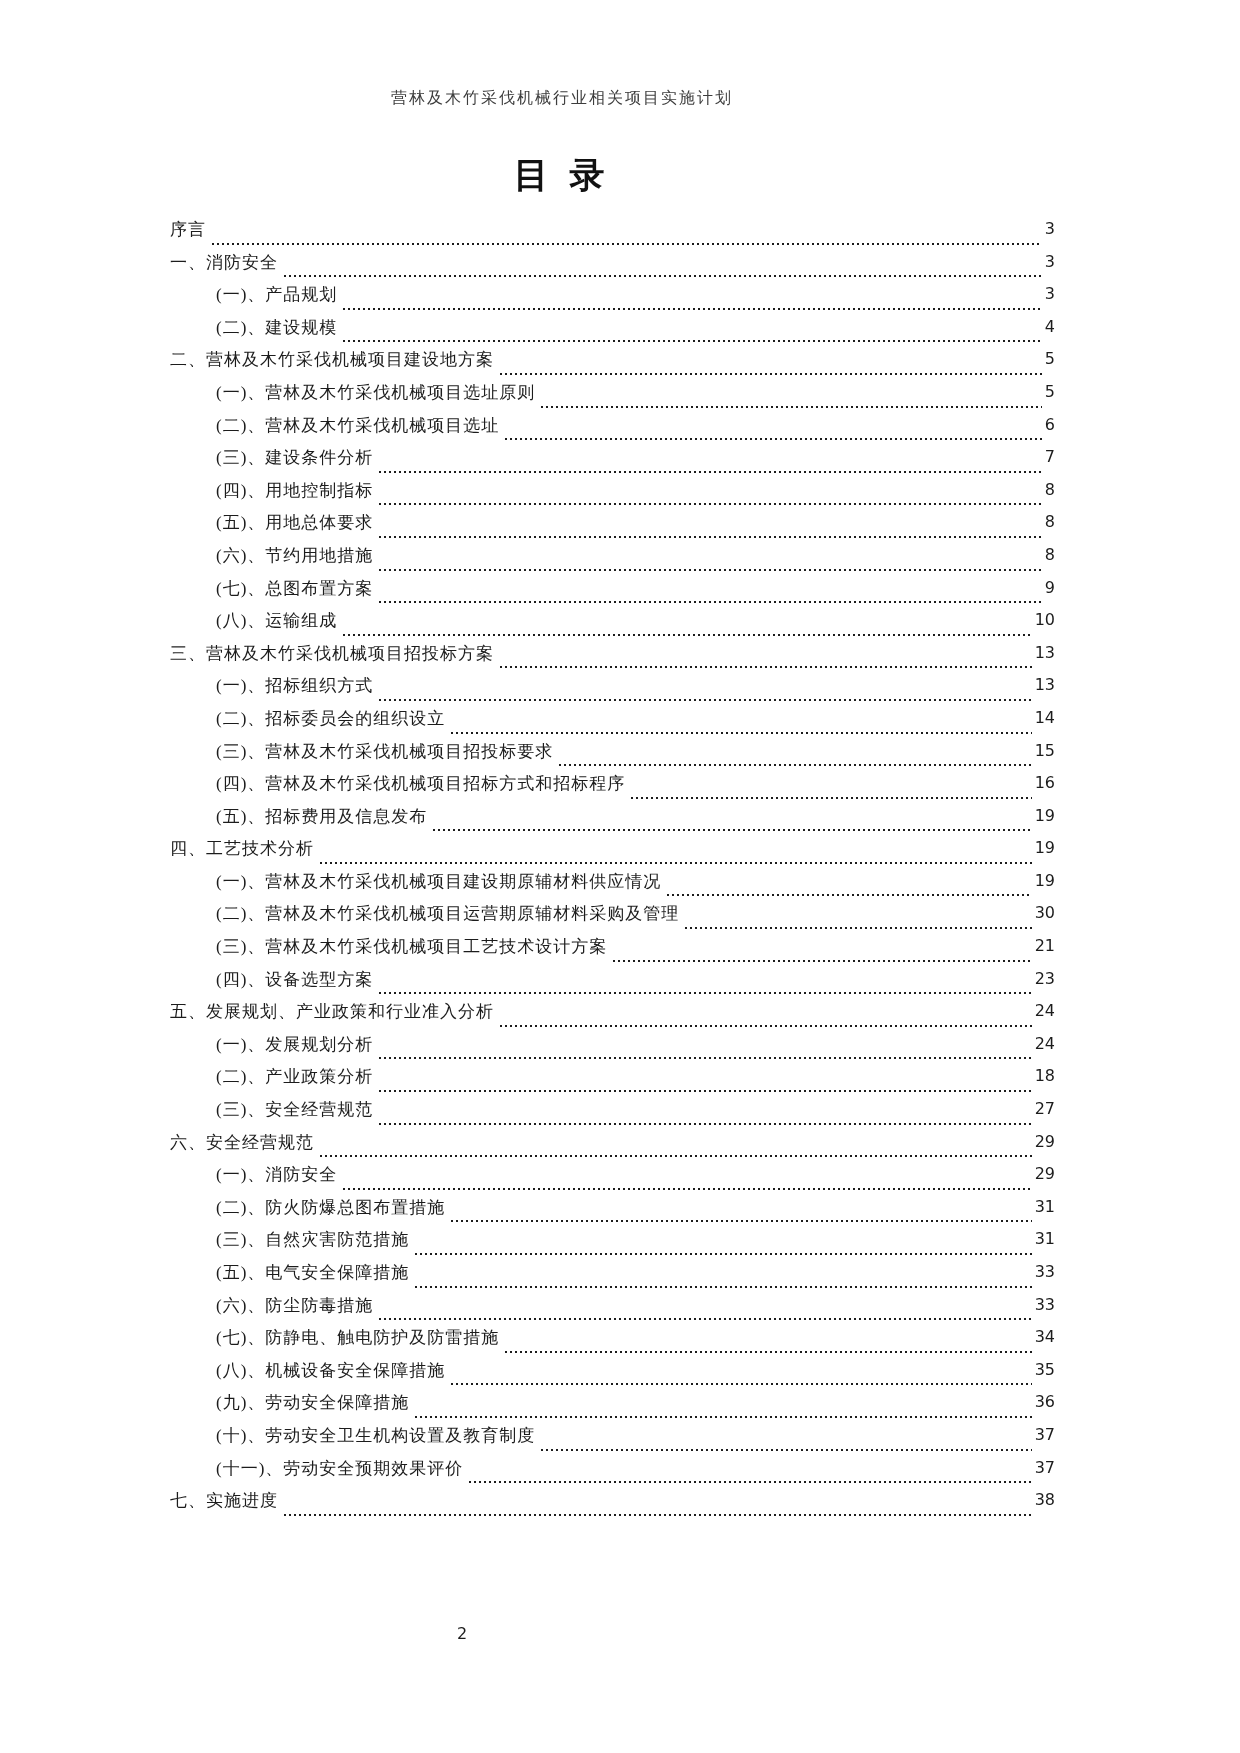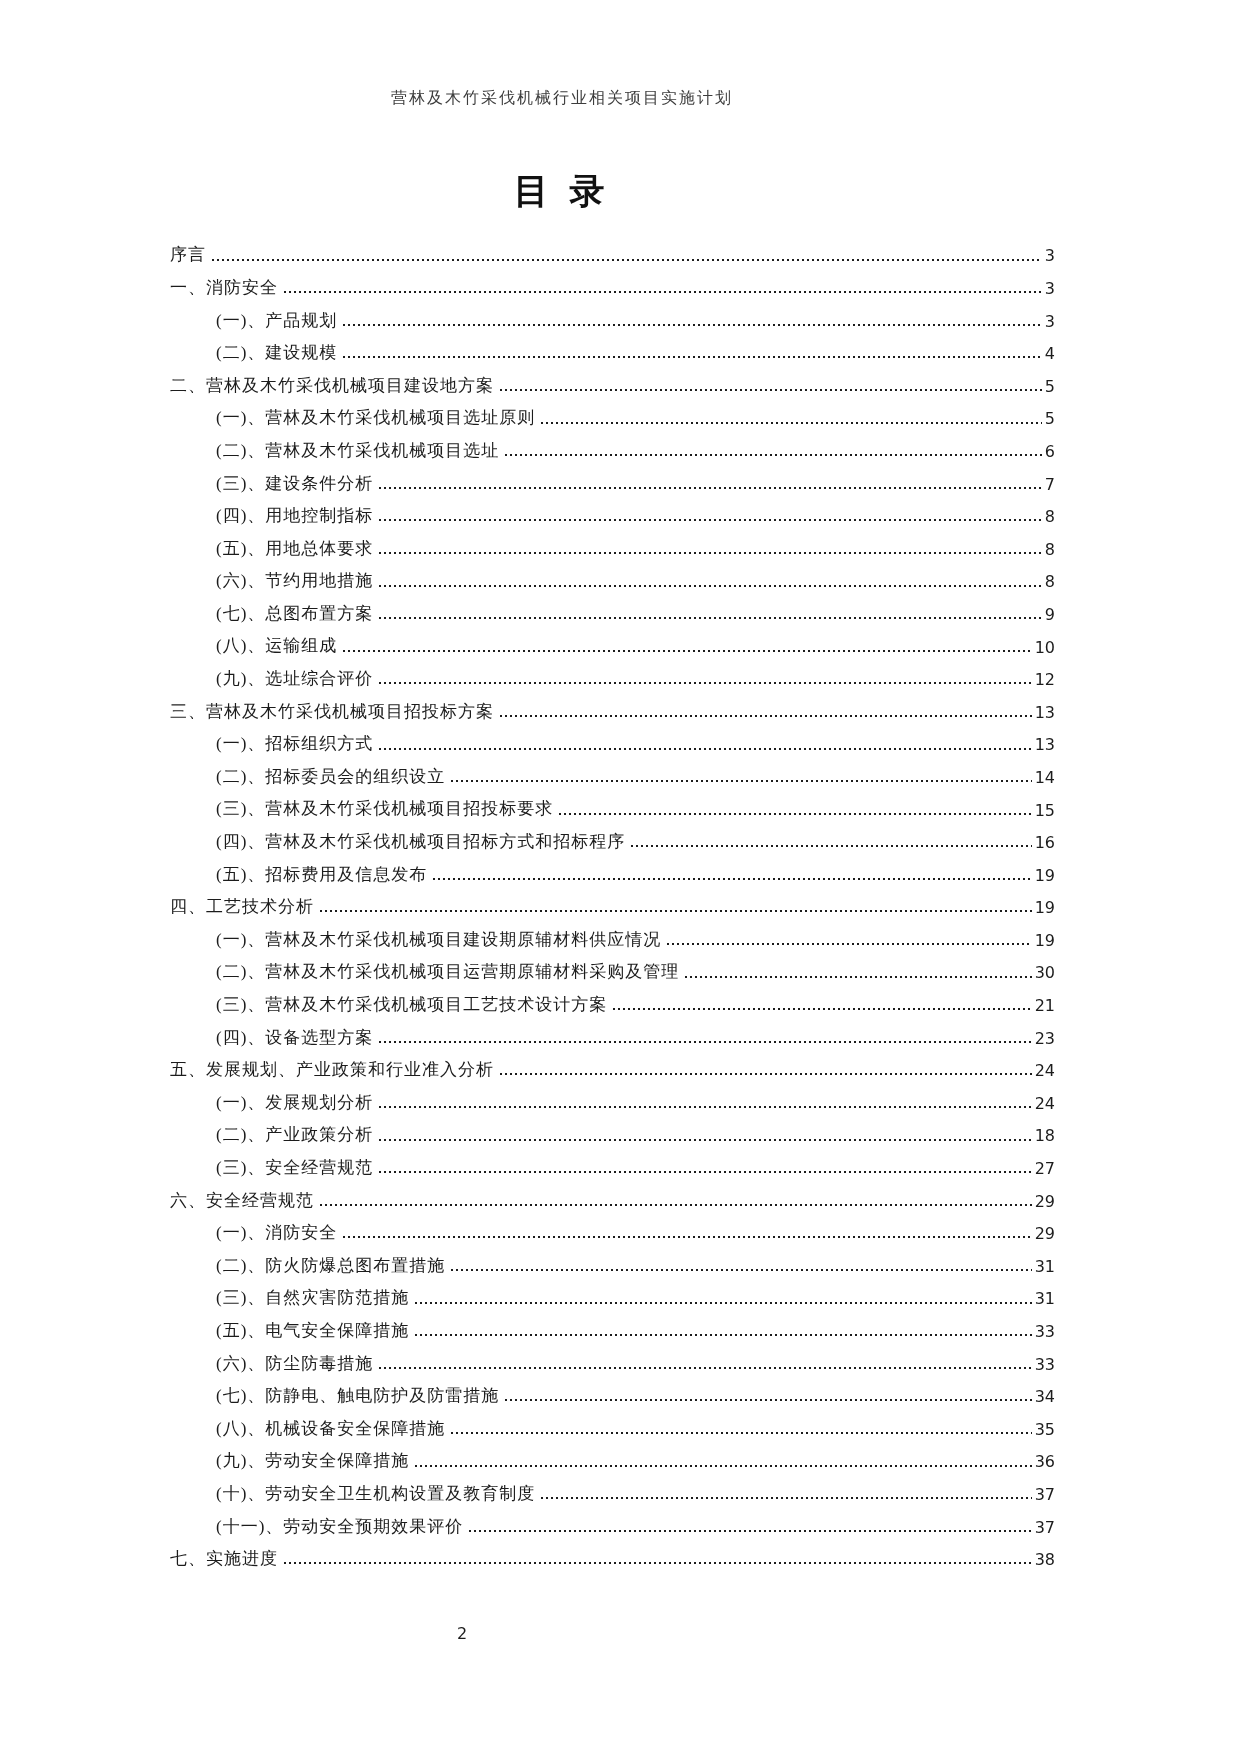--- a/index.html
+++ b/index.html
@@ -23,33 +23,33 @@
     width: 1124px;
     text-align: center;
   }
   .doc-header {
     padding-top: 88px;
     font-size: 16px;
     letter-spacing: 2px;
     color: #3d3d3d;
   }
   .toc-title {
-    margin-top: 60px;
+    margin-top: 44px;
     font-size: 35px;
     font-weight: bold;
     letter-spacing: 6px;
     color: #111111;
     line-height: 46px;
   }
   .toc-list {
     margin: 20px 185px 0 170px; 
   }
   .toc-row {
     display: flex;
-    align-items: flex-end;
+    align-items: flex-start;
     height: 32.6px;
     text-decoration: none;
     color: #1c1c1c;
     cursor: pointer;
   }
   .toc-row.lvl2 { padding-left: 46px; }
   .toc-label {
     font-size: 17px;
     letter-spacing: 1px;
     line-height: 1.25;
@@ -155,25 +155,20 @@
       <a class="toc-row lvl2">
     <span class="toc-label">(七)、总图布置方案</span>
     <span class="toc-leader"></span>
     <span class="toc-page">9</span>
   </a>
       <a class="toc-row lvl2">
     <span class="toc-label">(八)、运输组成</span>
     <span class="toc-leader"></span>
     <span class="toc-page">10</span>
   </a>
-      <a class="toc-row lvl2">
-    <span class="toc-label">(九)、选址综合评价</span>
-    <span class="toc-leader"></span>
-    <span class="toc-page">12</span>
-  </a>
       <a class="toc-row lvl1">
     <span class="toc-label">三、营林及木竹采伐机械项目招投标方案</span>
     <span class="toc-leader"></span>
     <span class="toc-page">13</span>
   </a>
       <a class="toc-row lvl2">
     <span class="toc-label">(一)、招标组织方式</span>
     <span class="toc-leader"></span>
     <span class="toc-page">13</span>
   </a>

